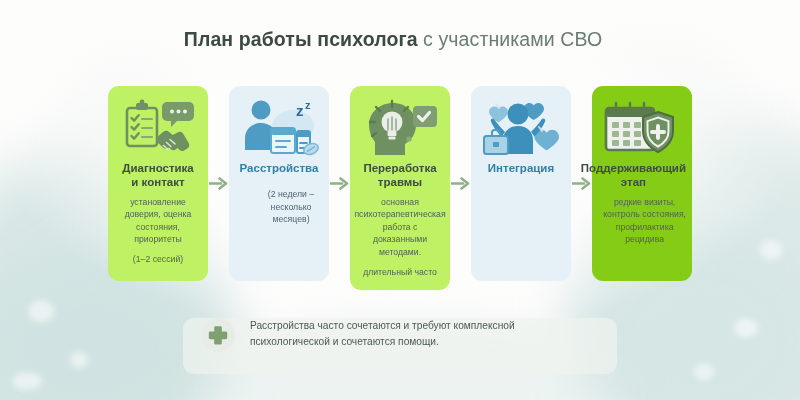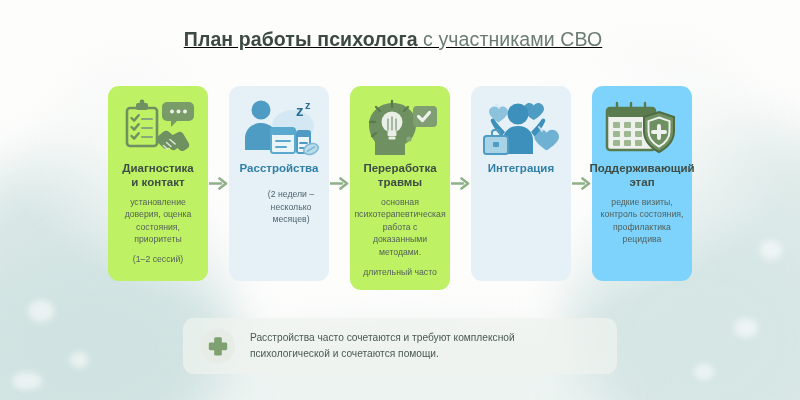--- a/index.html
+++ b/index.html
@@ -23,40 +23,40 @@
   .speck{position:absolute;border-radius:50%;background:rgba(255,255,255,.55);filter:blur(3px);}
   #bg-fade{position:absolute;inset:0;
     background:radial-gradient(ellipse 520px 260px at 50% 34%, rgba(253,253,252,.97) 0%, rgba(253,253,252,.85) 45%, rgba(253,253,252,0) 78%);}
 
   
   #content{position:relative;z-index:2;width:800px;height:400px;}
 
   
   #page-title{
     position:absolute;top:28px;left:0;width:786px;text-align:center;
-    font-size:19.5px;letter-spacing:.1px;white-space:nowrap;text-decoration:underline;
+    font-size:19.5px;letter-spacing:.1px;white-space:nowrap;
   }
   #page-title .t-strong{font-weight:bold;color:#3c4a42;}
   #page-title .t-light{font-weight:normal;color:#6b7c74;}
 
   
   #cards{
     position:absolute;top:86px;left:108px;
     width:586px;height:205px;
     display:flex;align-items:flex-start;
   }
   .card{
     width:100px;min-height:195px;border-radius:11px;
     padding:10px 5px 12px;box-sizing:border-box;
     display:flex;flex-direction:column;align-items:center;
     position:relative;
   }
   .card.green{background:#bef264;}
   .card.blue{background:#e6f1f7;}
-  .card.green.c5{background:#7dd3fc;}
+  .card.green.c5{background:#84cc16;align-items:flex-end;}
 
   .card-icon{height:62px;width:92px;display:flex;align-items:center;justify-content:center;margin-bottom:2px;}
   .card-title{
     font-size:11.5px;font-weight:bold;line-height:1.24;text-align:center;
     margin:1px 0 6px;padding:0 1px;
   }
   .card.green .card-title{color:#3e4d44;}
   .card.blue .card-title{color:#2f7fa6;}
   .card-desc{
     font-size:8.7px;line-height:1.45;text-align:center;color:#54605a;
@@ -70,21 +70,21 @@
 
   .arrow{
     width:21px;flex:0 0 21px;height:195px;
     display:flex;align-items:center;justify-content:center;
   }
 
   
   #footer-banner{
     position:absolute;left:183px;top:318px;width:434px;height:56px;
     border-radius:11px;background:rgba(238,242,239,.72);
-    display:flex;align-items:center;padding-left:18px;box-sizing:border-box;
+    display:flex;padding-left:18px;box-sizing:border-box;
   }
   #footer-icon{
     width:34px;height:34px;border-radius:50%;background:#e7ece6;
     display:flex;align-items:center;justify-content:center;flex:0 0 34px;
   }
   #footer-text{margin-left:15px;font-size:10.2px;line-height:1.58;color:#4a5a52;}
 </style>
 </head>
 <body>
 

